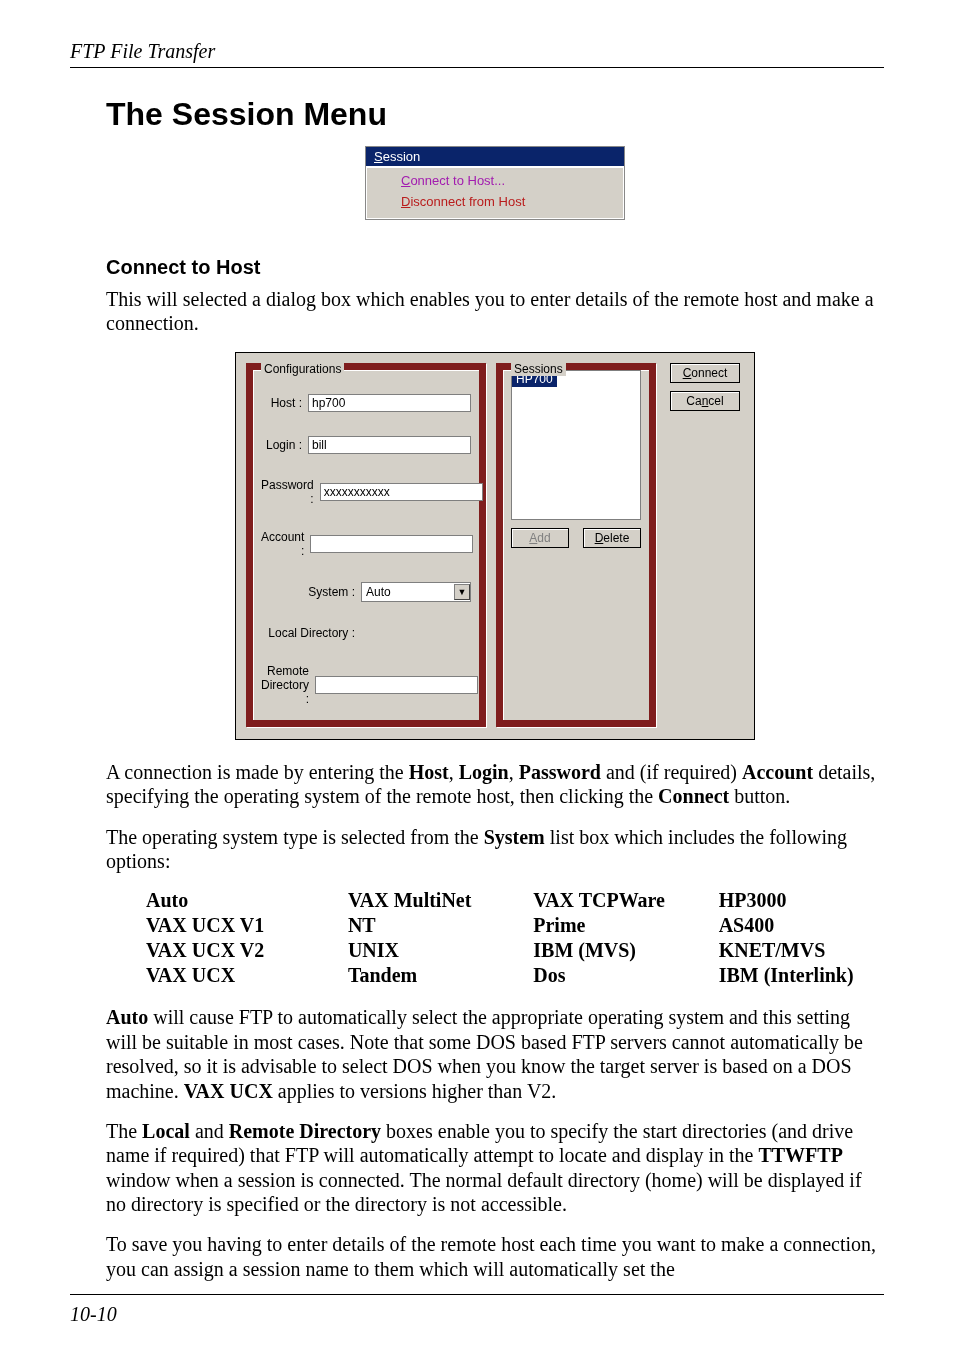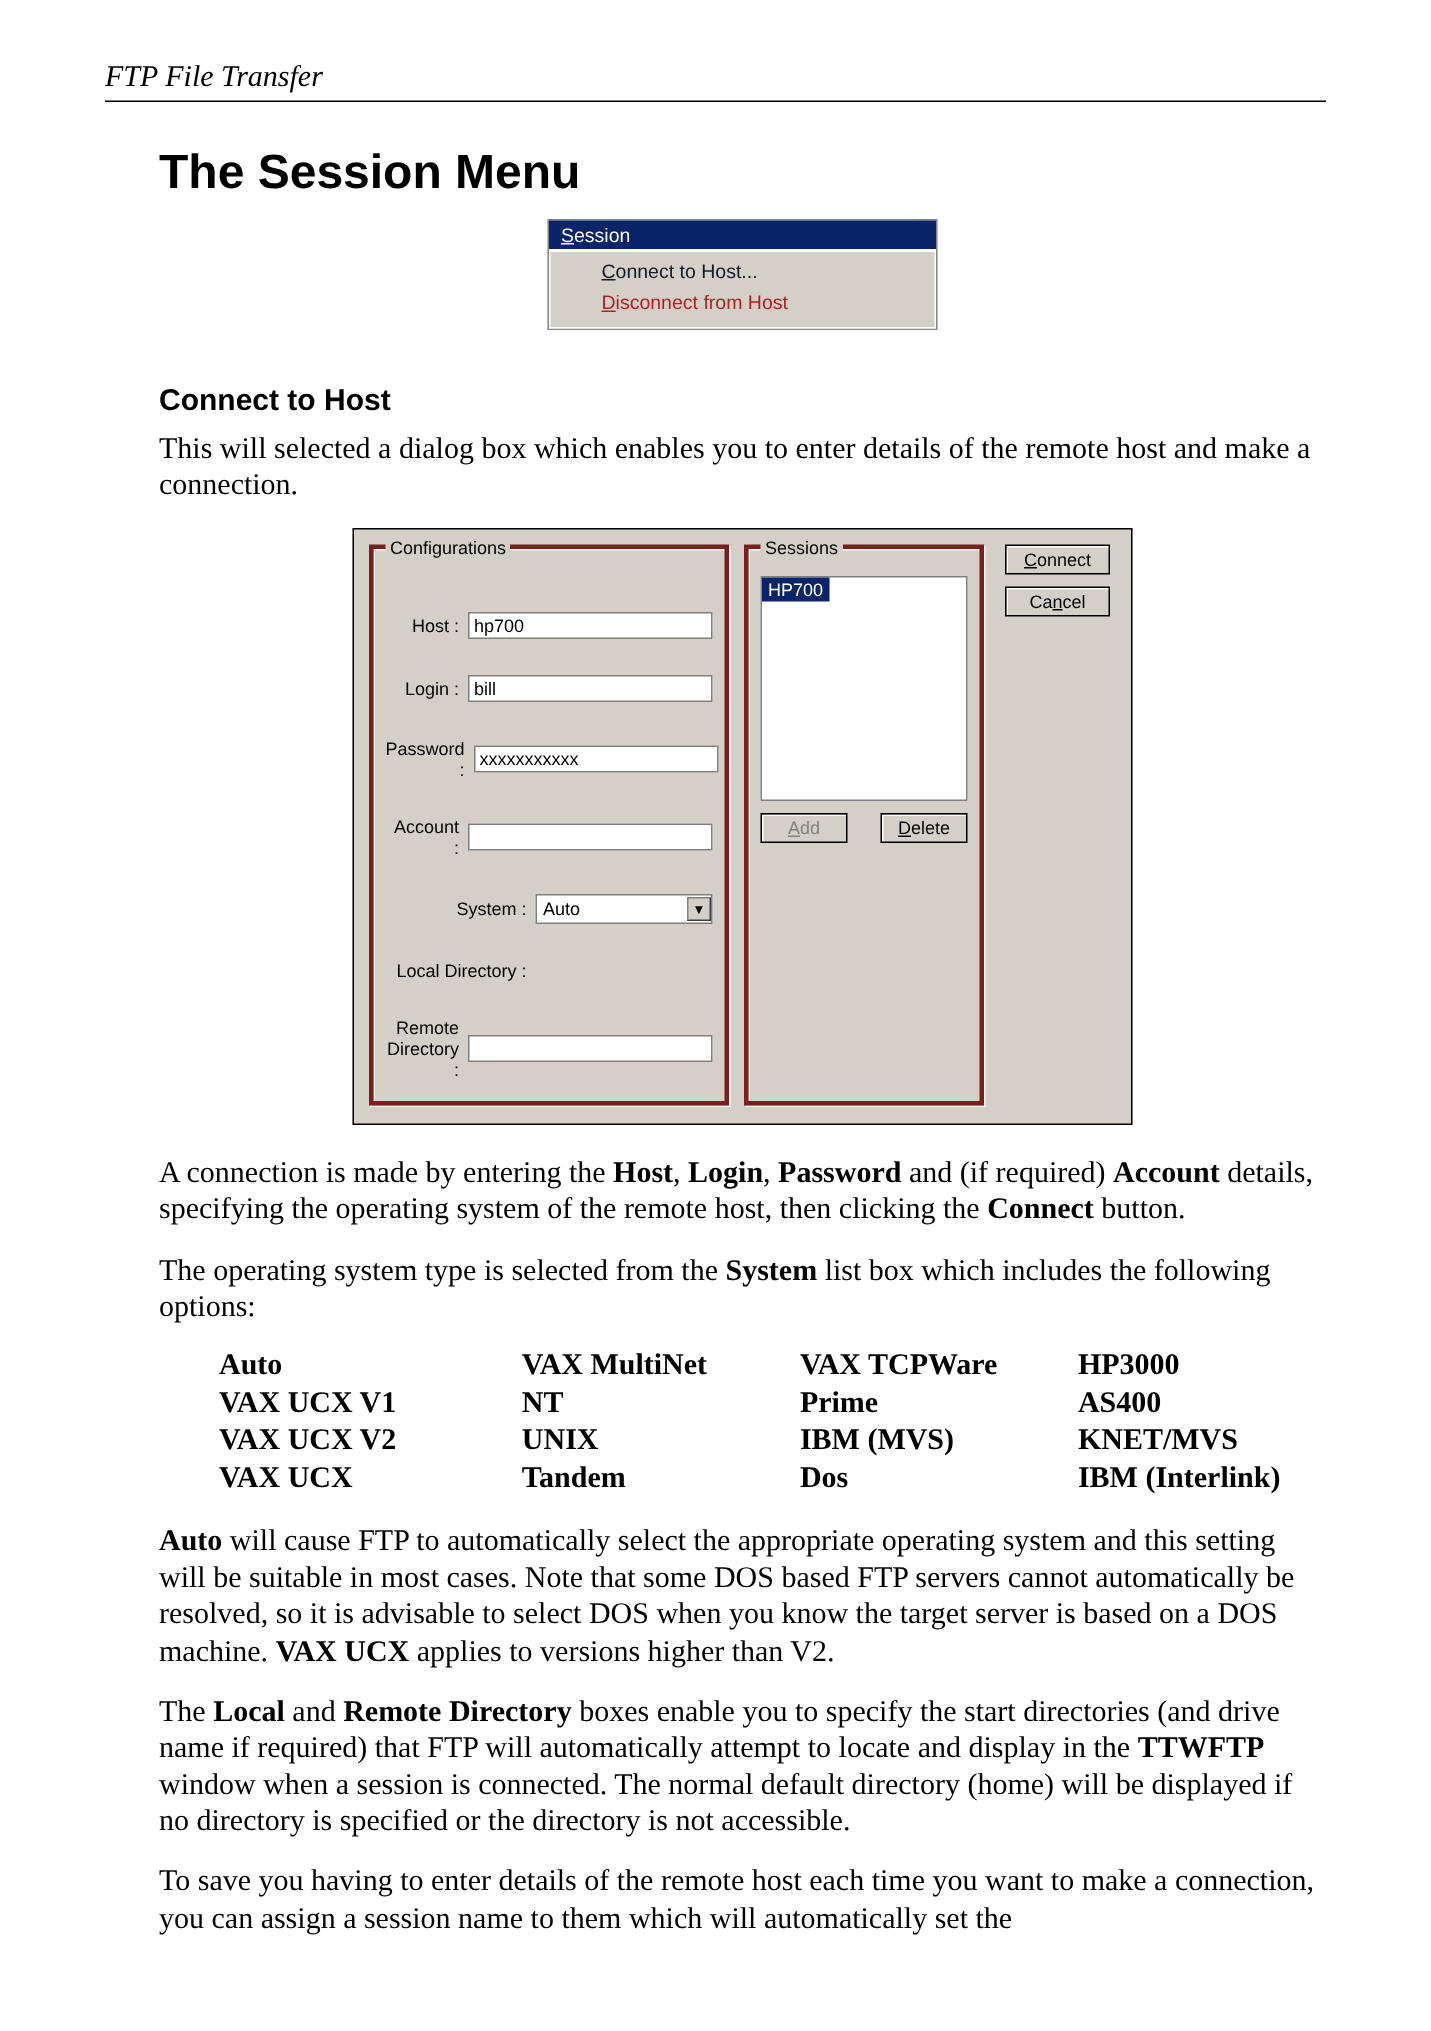--- a/index.html
+++ b/index.html
@@ -50,21 +50,21 @@
   }
   .menu-title .underline { text-decoration: underline; }
   .menu-body {
     background: #d4d0c8;
     padding: 2px 2px 6px 2px;
     border: 1px solid #fff;
     border-top: 2px solid #fff;
   }
   .menu-item {
     padding: 3px 4px 3px 32px;
-    color: #0f172a;
+    color: #a21caf;
     cursor: default;
   }
   .menu-item .underline { text-decoration: underline; }
   .menu-item.disabled { color: #b91c1c; }
   .menu-item.disabled .underline { text-decoration: underline; }
 
   h2 {
     font-family: Arial, Helvetica, sans-serif;
     font-weight: bold;
     font-size: 20px;
@@ -105,23 +105,23 @@
     font-weight: bold;
     color: #000;
     line-height: 1;
   }
   .dlg-body {
     display: flex;
     padding: 10px 10px 12px 10px;
     gap: 10px;
   }
   .group {
-    border: 3px solid #7f1d1d;
+    border: 7px solid #7f1d1d;
     position: relative;
-    padding: 18px 8px 8px 8px;
+    padding: 0 8px 8px 8px;
     box-shadow: 1px 1px 0 #fff inset, 1px 1px 0 #fff;
   }
   .group-legend {
     position: absolute;
     top: -8px;
     left: 8px;
     background: #d4d0c8;
     padding: 0 3px;
     font-size: 12px;
   }
@@ -340,13 +340,17 @@
       <b>Auto</b><span> will cause FTP to automatically select the appropriate operating system and this setting will be suitable in most cases. Note that some DOS based FTP servers cannot automatically be resolved, so it is advisable to select DOS when you know the target server is based on a DOS machine. </span><b>VAX UCX</b><span> applies to versions higher than V2.</span>
     </p>
 
     <p class="para">
       <span>The </span><b>Local</b><span> and </span><b>Remote Directory</b><span> boxes enable you to specify the start directories (and drive name if required) that FTP will automatically attempt to locate and display in the </span><b>TTWFTP</b><span> window when a session is connected. The normal default directory (home) will be displayed if no directory is specified or the directory is not accessible.</span>
     </p>
 
     <p class="para">To save you having to enter details of the remote host each time you want to make a connection, you can assign a session name to them which will automatically set the</p>
   </div>
 
+  <div class="footer">
+    <hr>
+    <div class="pagenum">10-10</div>
+  </div>
 </div>
 
 </body></html>

